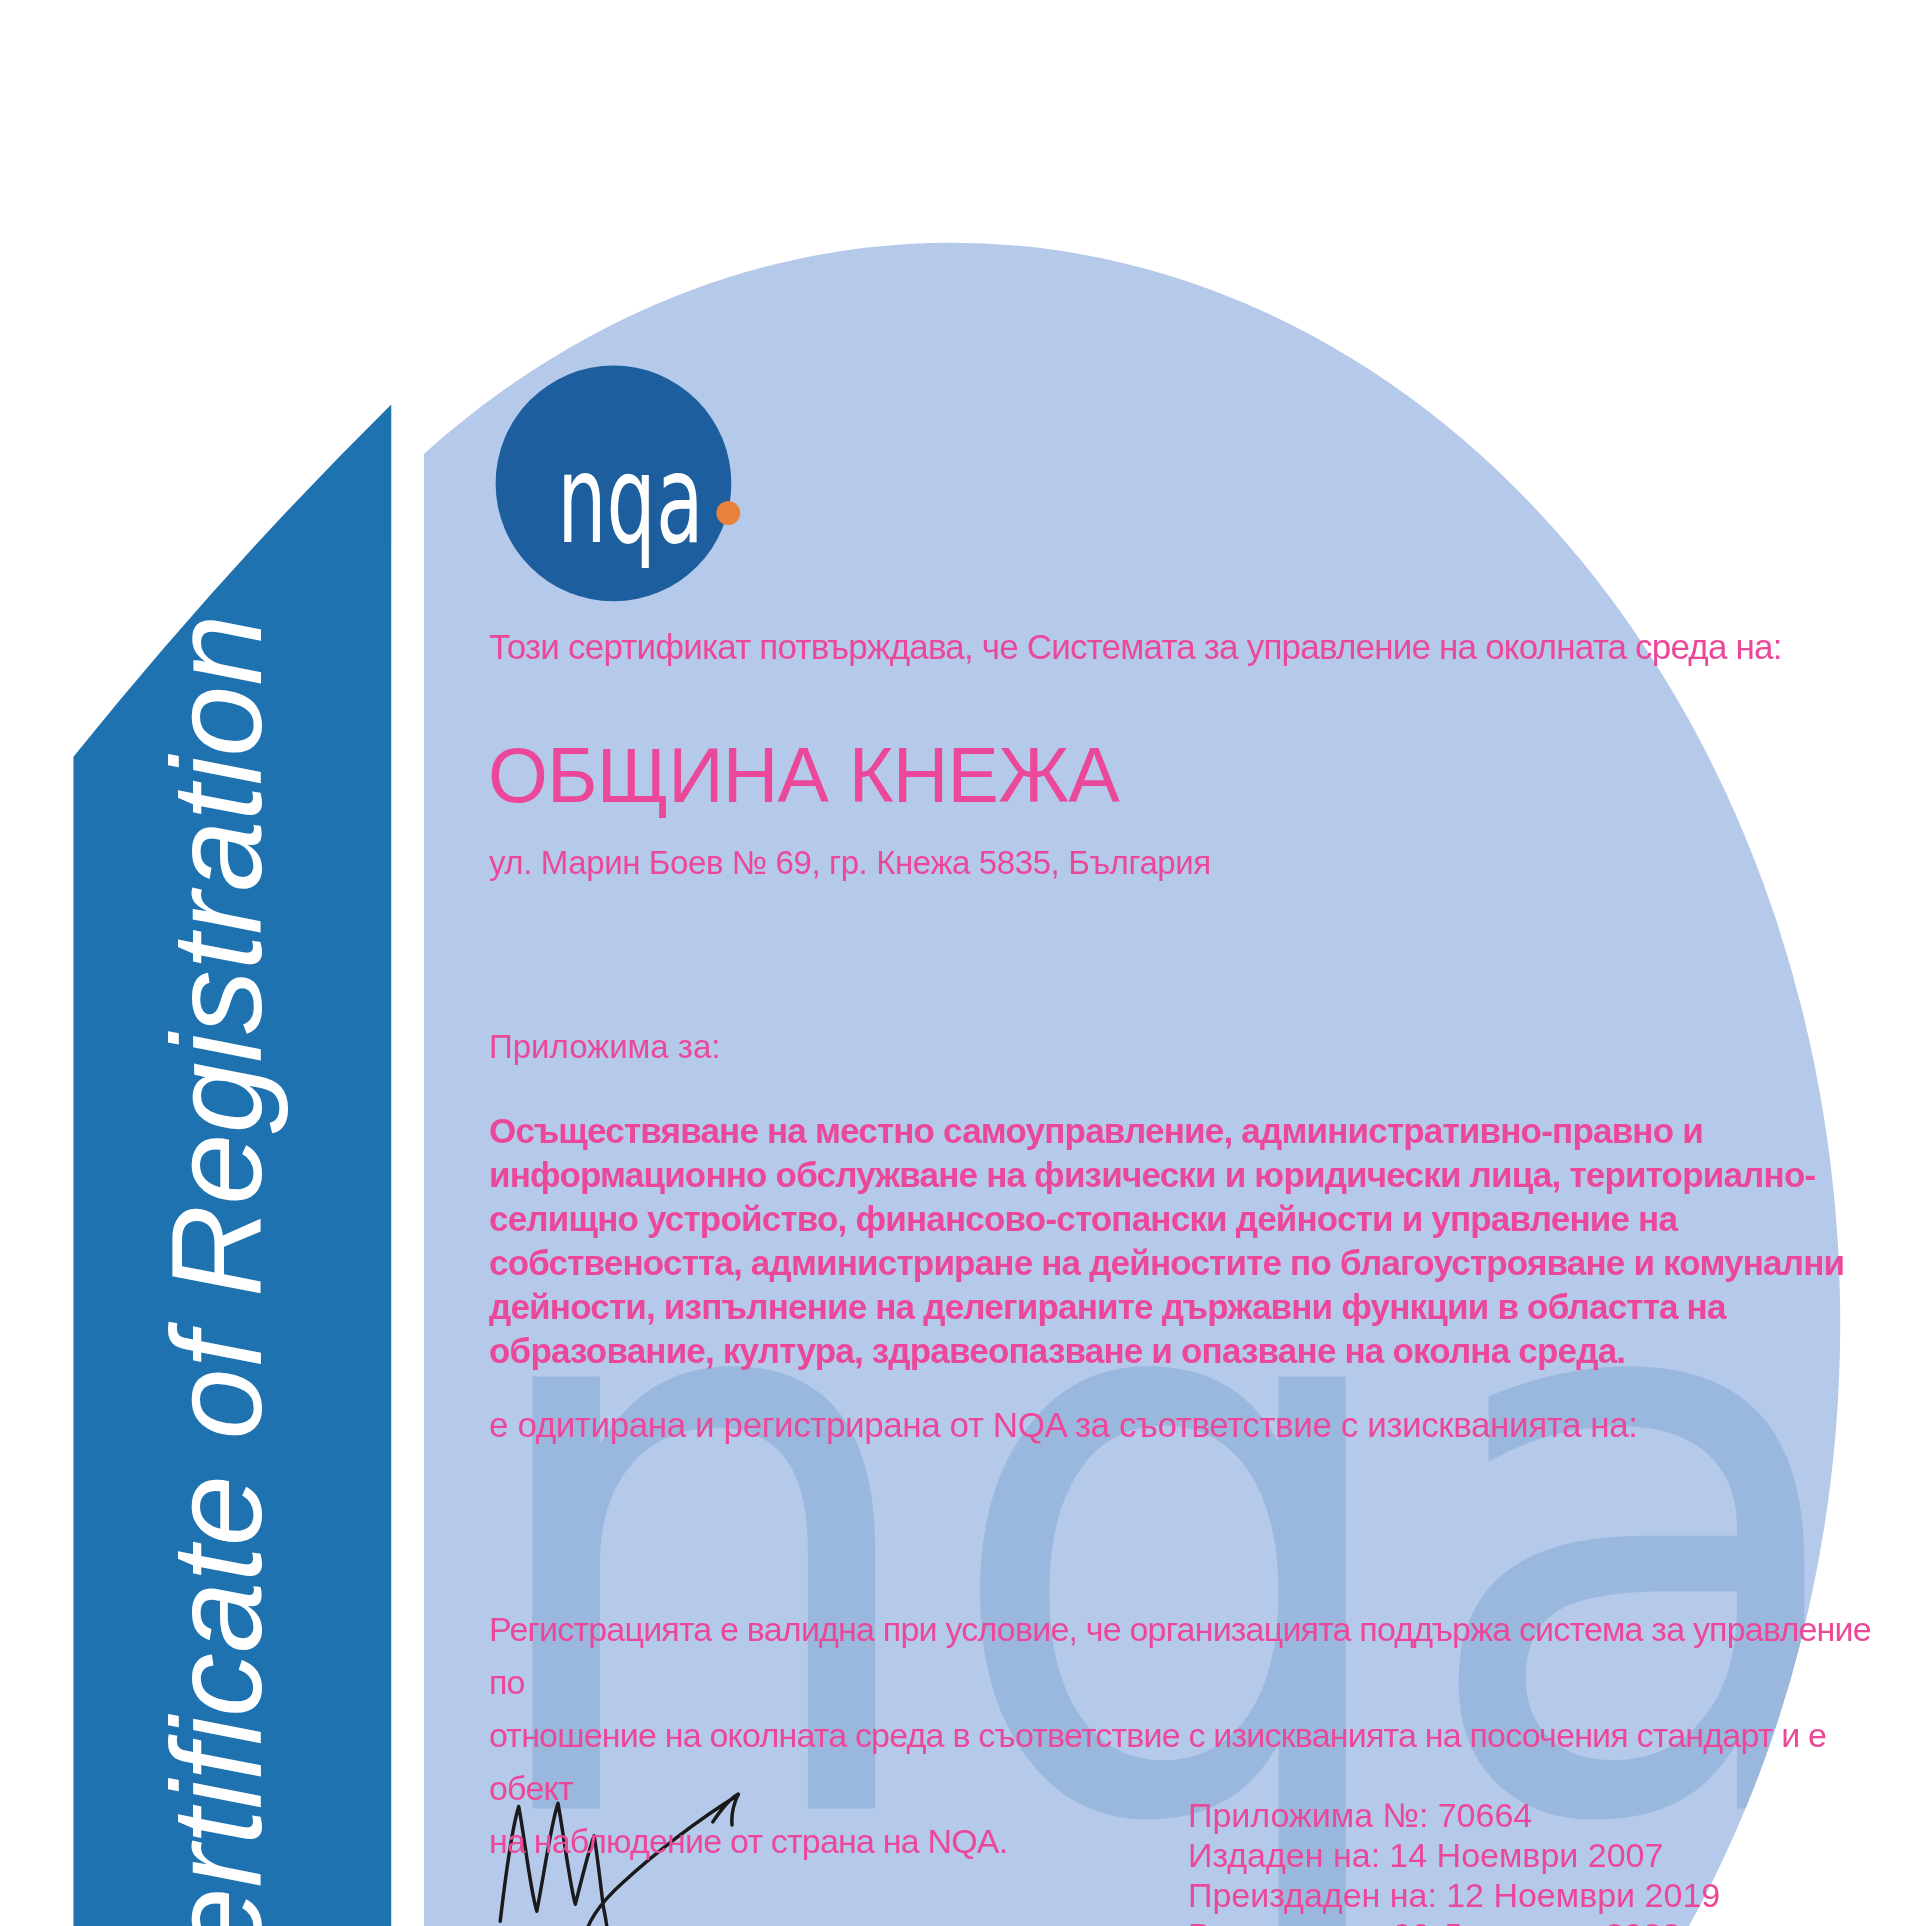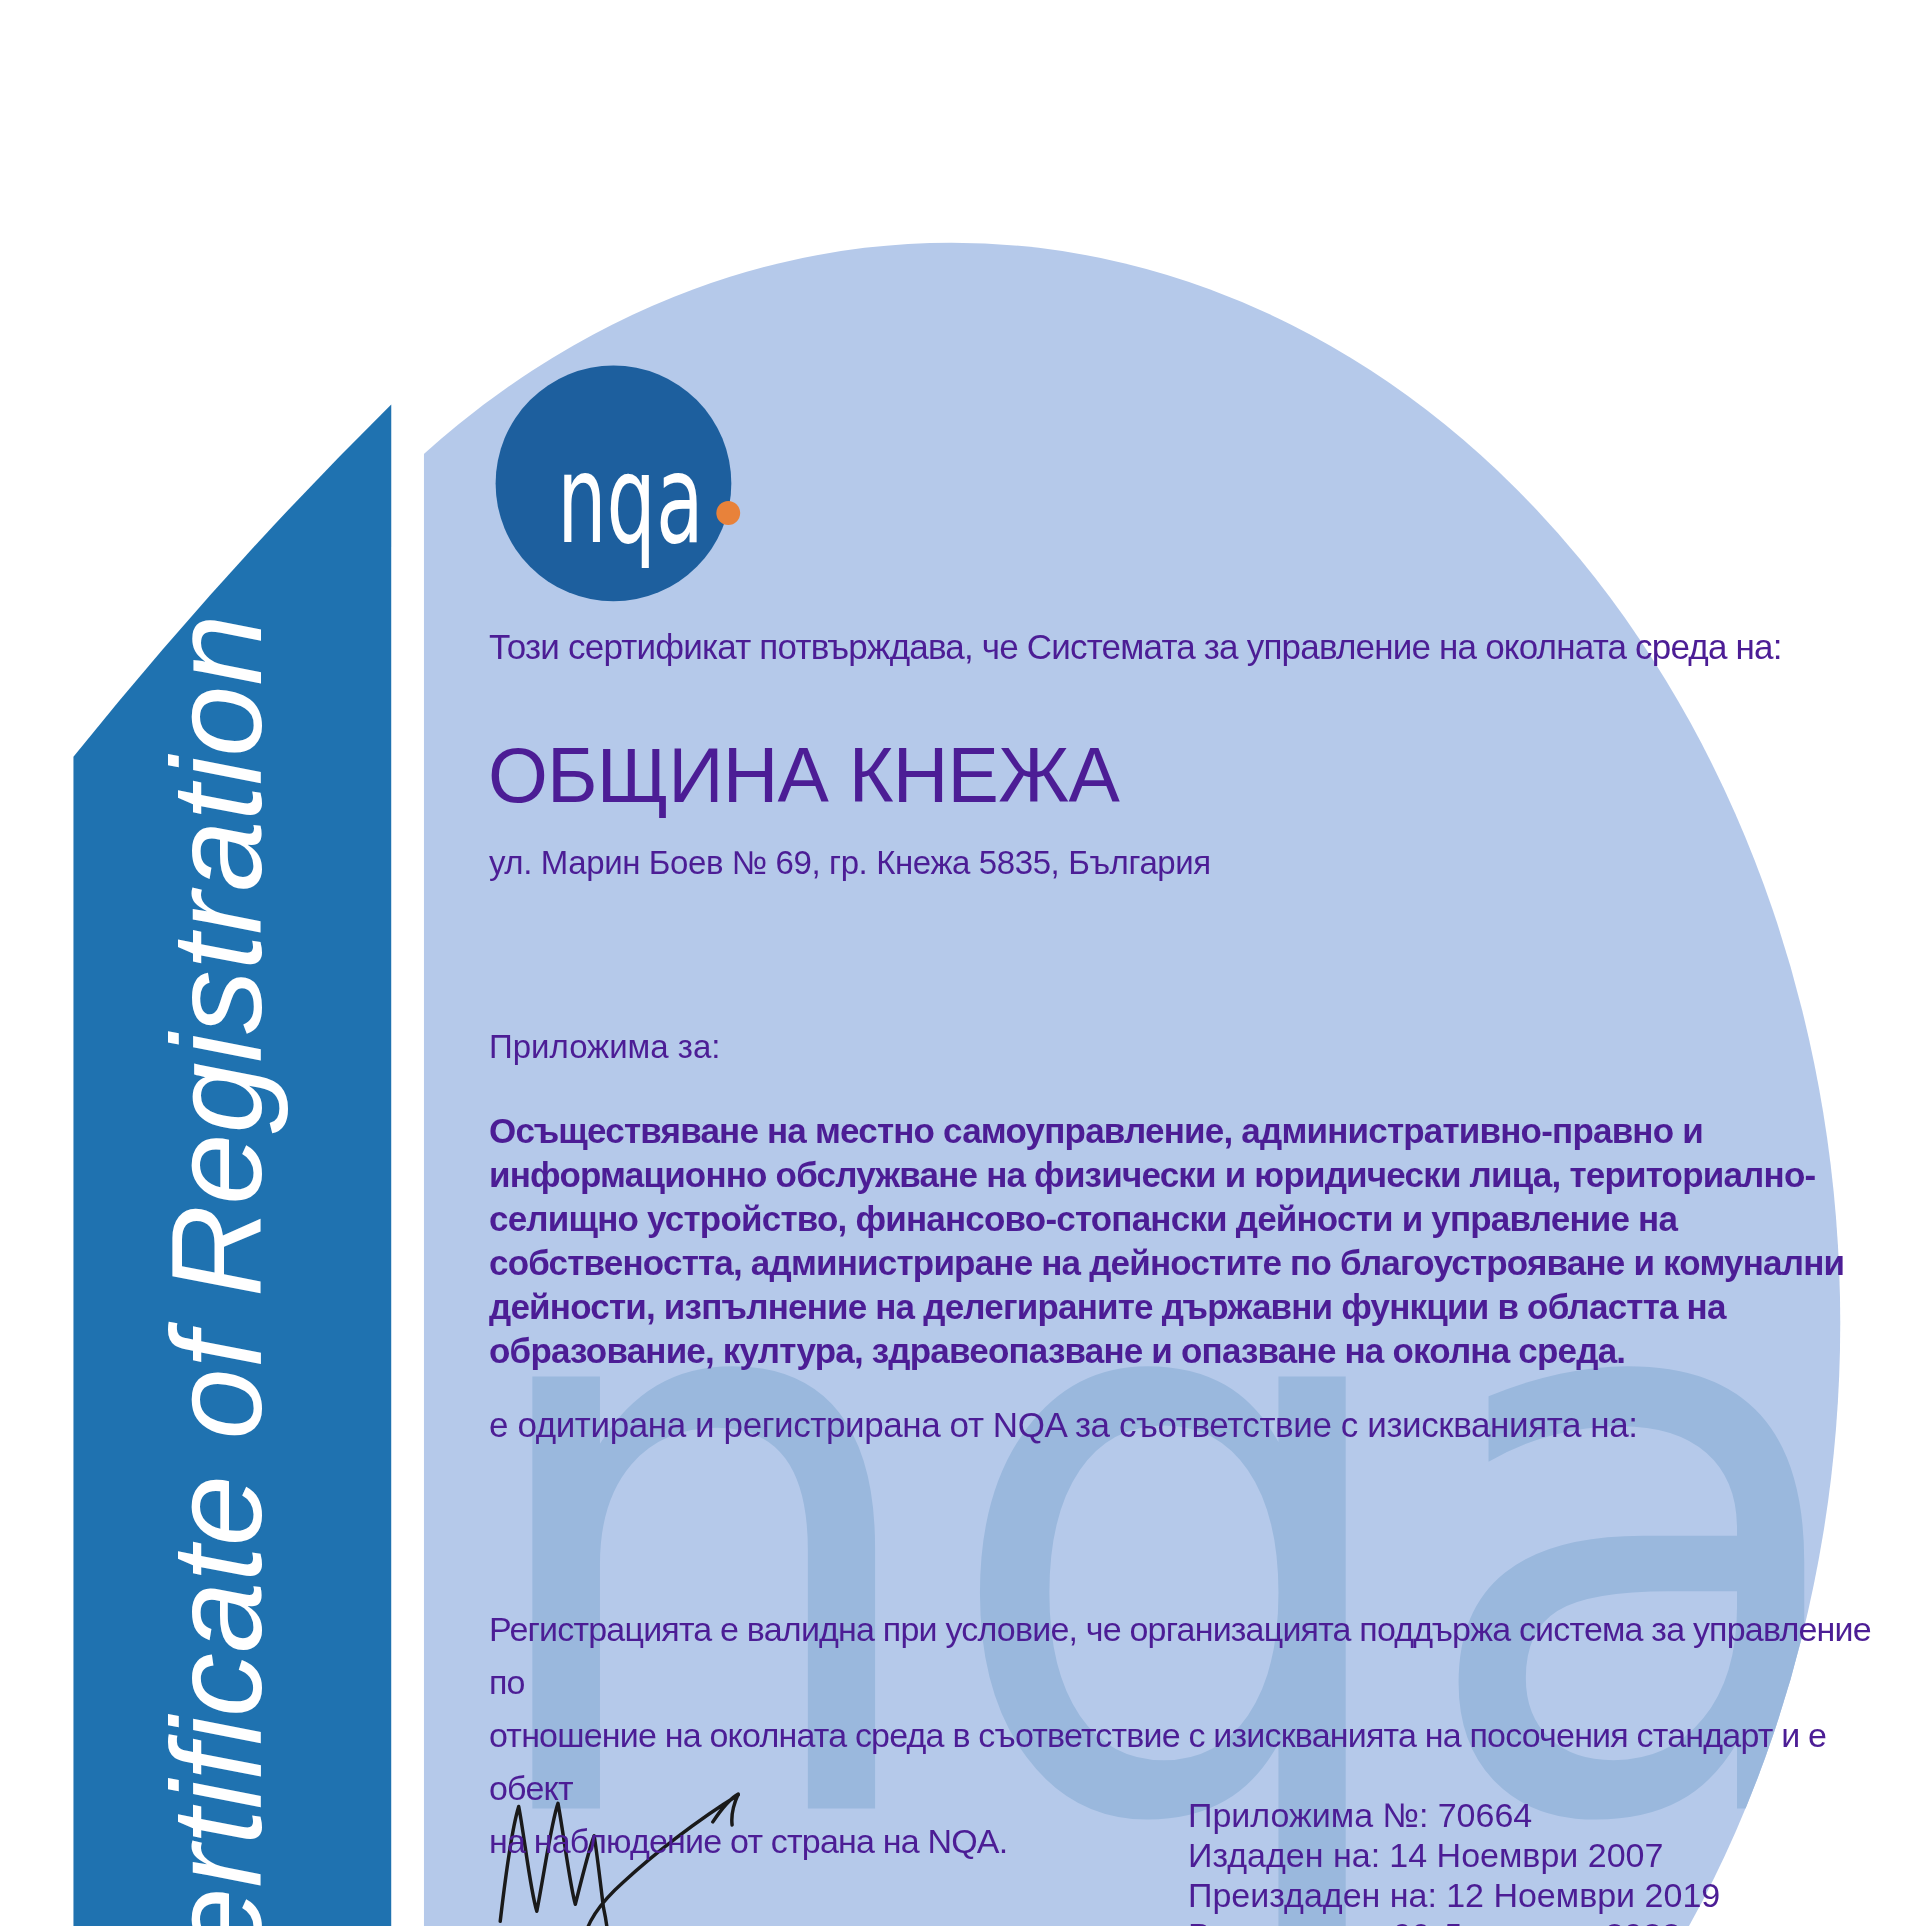--- a/index.html
+++ b/index.html
@@ -5,21 +5,21 @@
   html,body{margin:0;padding:0;background:#888;}
   .page{
     position:relative;
     width:1911px;height:2702px;
     background:#ffffff;
     overflow:hidden;
     font-family:"Liberation Sans", sans-serif;
     color:#1c1c1c;
   }
   svg.bg{position:absolute;left:0;top:0;}
-  .txt{position:absolute;color:#4c1d95;}
+  .txt{position:absolute;color:#ec4899;}
   .pre{white-space:pre-line;}
   .intro{left:489px;top:627px;font-size:35px;letter-spacing:-0.8px;}
   .orgname{left:488px;top:731px;font-size:77px;font-weight:normal;letter-spacing:-0.8px;}
   .address{left:489px;top:844px;font-size:33px;letter-spacing:-0.4px;}
   .applicable{left:489px;top:1028px;font-size:33px;}
   .scope{left:489px;top:1109px;font-size:35px;font-weight:bold;line-height:44px;width:1402px;letter-spacing:-0.8px;}
   .audited{left:489px;top:1405px;font-size:35px;letter-spacing:-0.4px;}
   .standard{left:488px;top:1486px;font-size:77px;font-weight:bold;letter-spacing:-0.8px;}
   .validity{left:489px;top:1603px;font-size:34px;line-height:53px;width:1402px;letter-spacing:-0.8px;}
   .details{left:1188px;top:1795px;font-size:34px;line-height:40px;}

